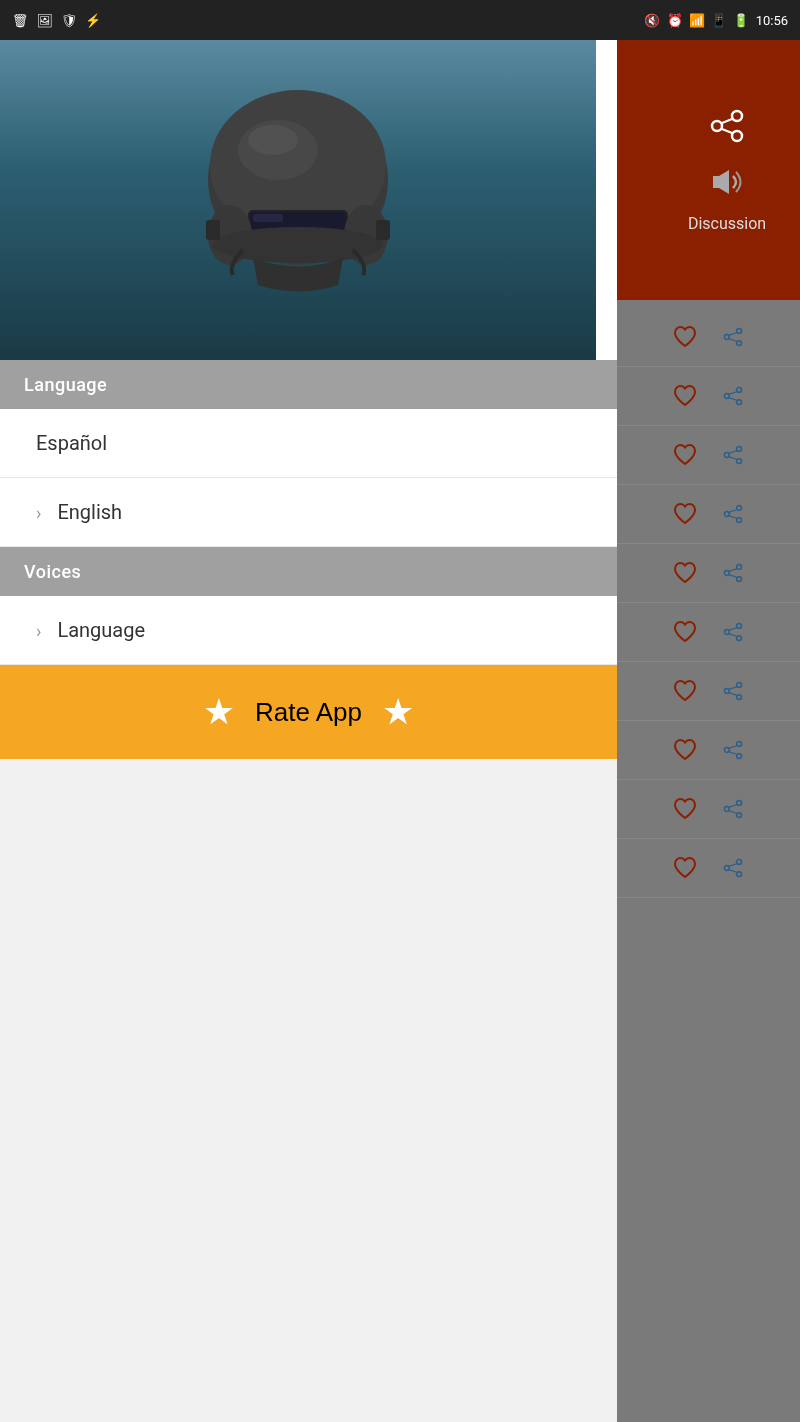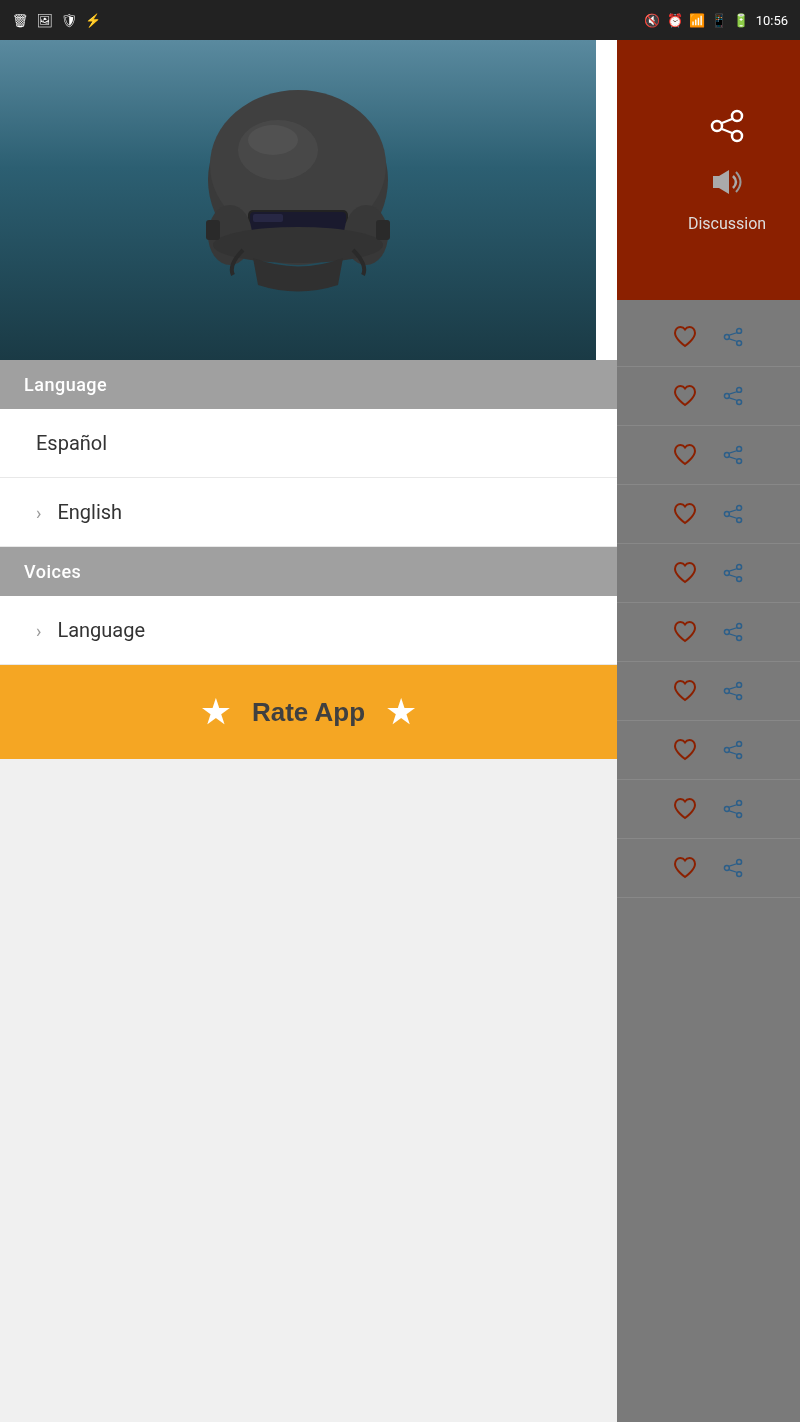--- a/index.html
+++ b/index.html
@@ -120,23 +120,23 @@
       width: 100%;
       gap: 20px;
     }
 
     .rate-star {
       color: #fff;
       font-size: 36px;
     }
 
     .rate-text {
-      color: #404040;
+      color: #000000;
       font-size: 26px;
-      font-weight: 700;
+      font-weight: 400;
     }
 
     
     .bottom-space {
       flex: 1;
       background: #f0f0f0;
     }
 
     
     .right-panel {

